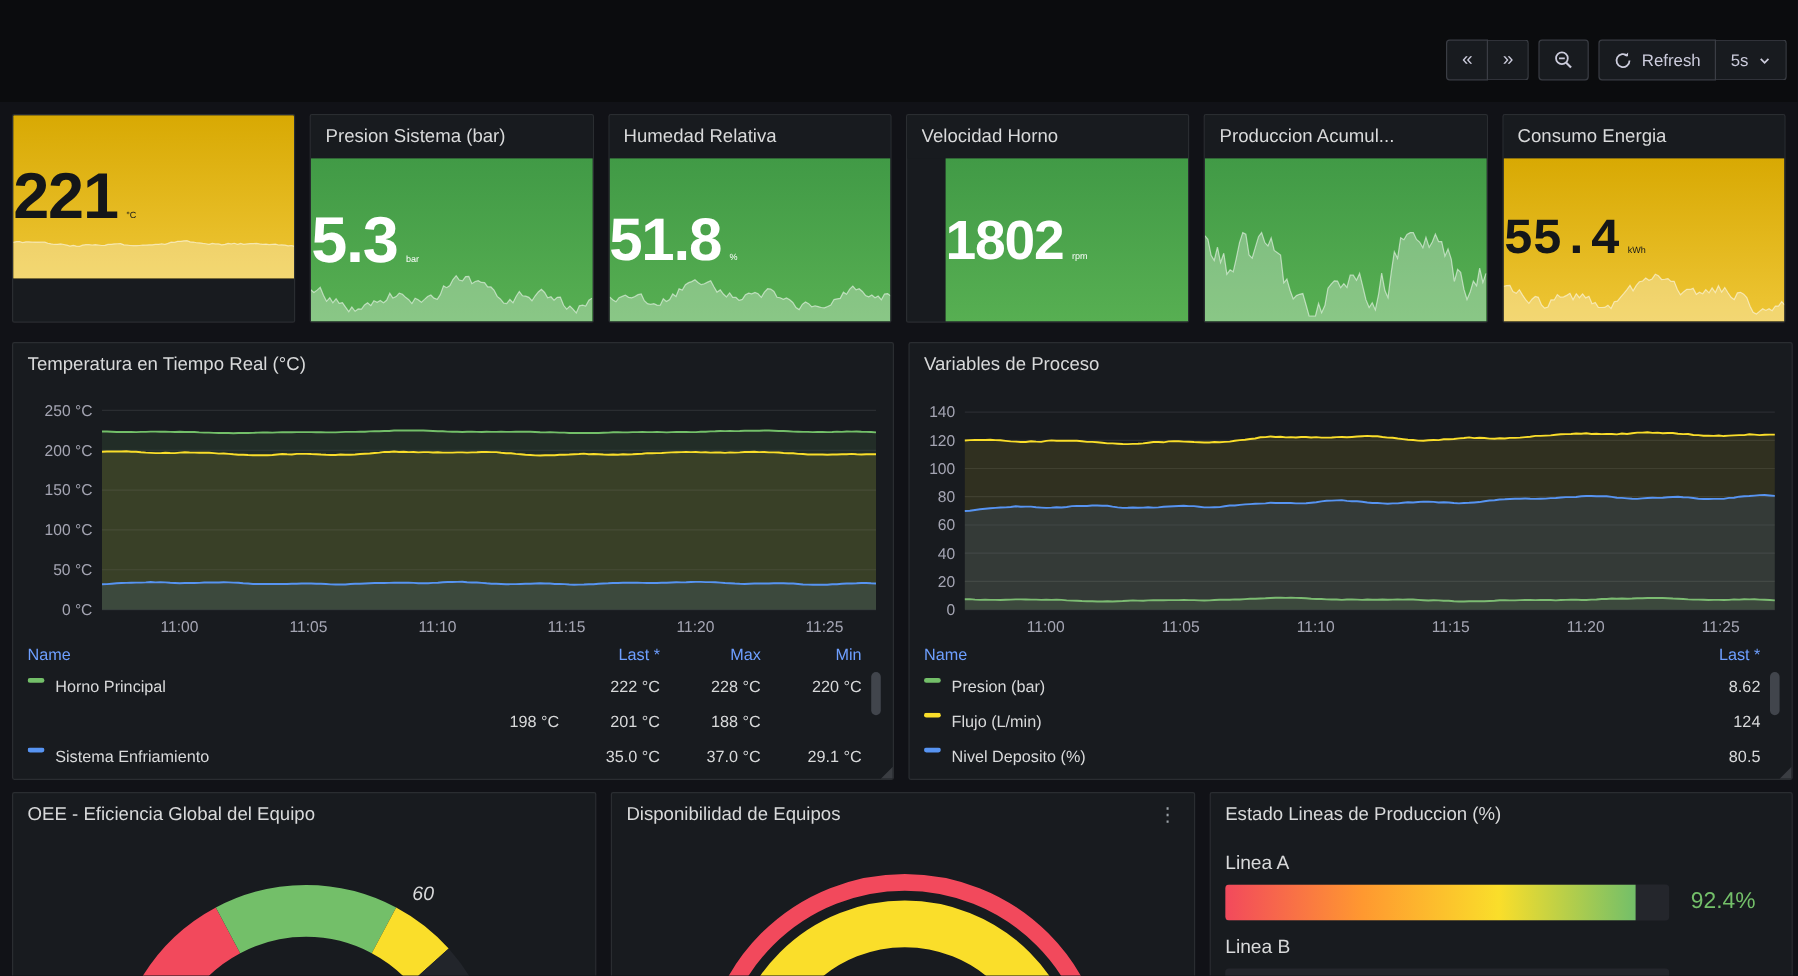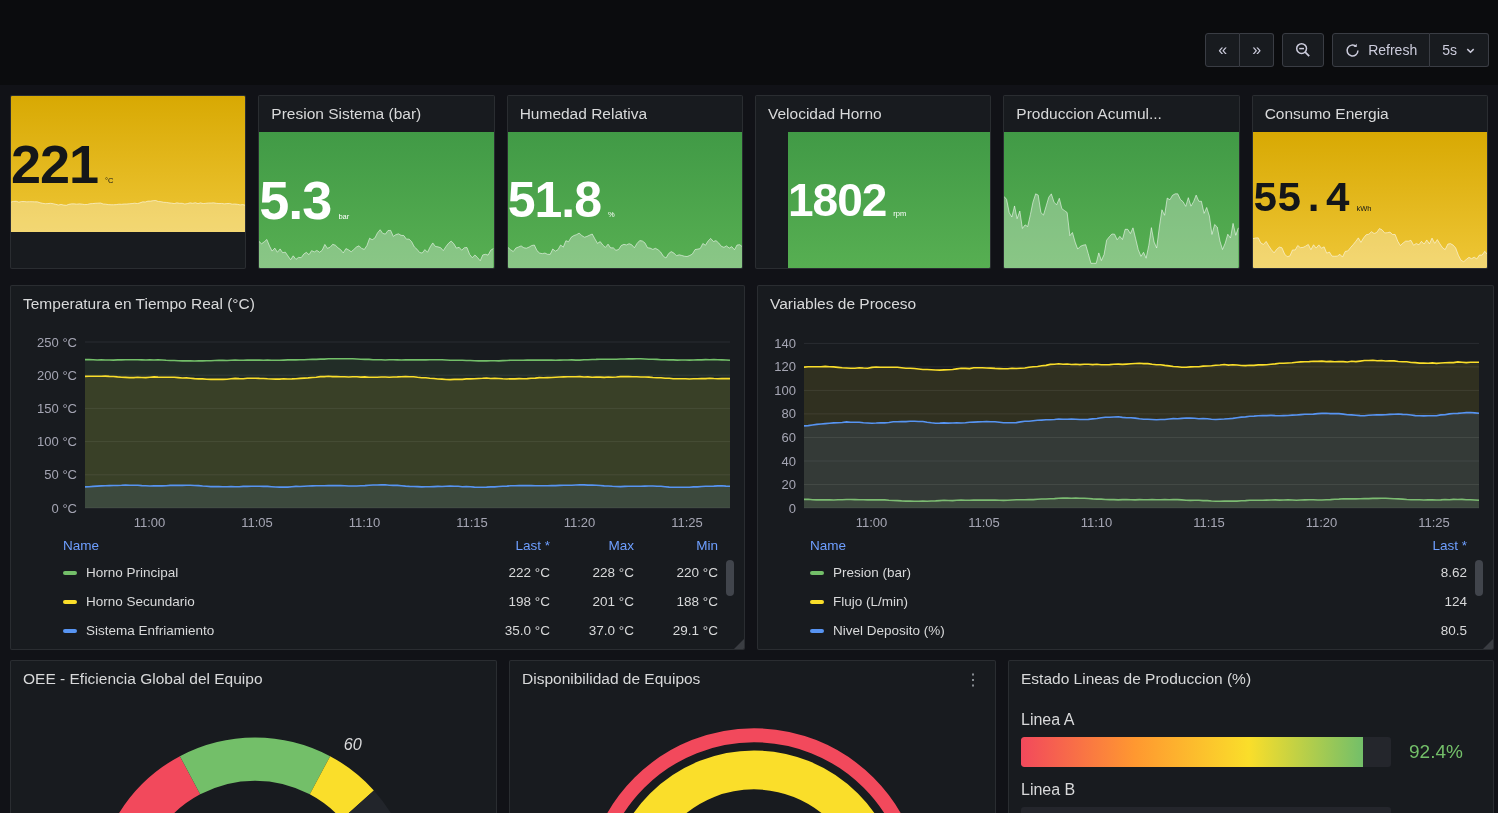--- a/index.html
+++ b/index.html
@@ -56,21 +56,21 @@
   
   .charts { position:absolute; top:285px; left:10px; width:1208px; height:365px;
     display:grid; grid-template-columns:735px 737px; gap:12px; }
   .chart { display:block; margin:4px 8px 0 8px; width:calc(100% - 16px); height:206px; }
   .chart text { font-family:"Liberation Sans", sans-serif; }
   .tick { fill:rgba(204,204,220,0.78); font-size:13px; }
   .legend { margin:0 8px 0 12px; position:relative; padding-right:18px; }
   .lg-row { display:grid; align-items:center; height:29px; font-size:13.5px; color:#d8d9da; }
   .lg-row.lg-head { height:26px; }
   .lg-h { color:#6e9fff; font-weight:500; cursor:pointer; }
-  .lg-name-cell { display:flex; align-items:center; gap:9px; overflow:hidden; white-space:nowrap;margin-left:40px; }
+  .lg-name-cell { display:flex; align-items:flex-start; gap:9px; overflow:hidden; white-space:nowrap; }
   .lg-marker { width:14px; height:4px; border-radius:2px; display:inline-block; flex:0 0 auto; }
   .lg-name { cursor:pointer; }
   .lg-val { text-align:right; }
   .lg-scroll { position:absolute; right:2px; top:28px; width:8px; height:74px; }
   .lg-thumb { width:8px; height:36px; background:#41454c; border-radius:4px; }
 
   
   .bottom { position:absolute; top:660px; left:10px; width:1484px; height:240px;
     display:grid; grid-template-columns:487px 487px 486px; gap:12px; }
   .gauge-wrap { position:relative; height:200px; }
@@ -257,24 +257,20 @@
         <div class="lg-row" style="grid-template-columns: 1fr 84px 84px 84px;">
           <div class="lg-name-cell">
             <span class="lg-marker" style="background:#73BF69"></span>
             <span class="lg-name">Horno Principal</span>
           </div>
           <div class="lg-val">222 °C</div>
           <div class="lg-val">228 °C</div>
           <div class="lg-val">220 °C</div>
         </div>
         <div class="lg-row" style="grid-template-columns: 1fr 84px 84px 84px;">
-          <div class="lg-name-cell">
-            <span class="lg-marker" style="background:#FADE2A"></span>
-            <span class="lg-name">Horno Secundario</span>
-          </div>
           <div class="lg-val">198 °C</div>
           <div class="lg-val">201 °C</div>
           <div class="lg-val">188 °C</div>
         </div>
         <div class="lg-row" style="grid-template-columns: 1fr 84px 84px 84px;">
           <div class="lg-name-cell">
             <span class="lg-marker" style="background:#5794F2"></span>
             <span class="lg-name">Sistema Enfriamiento</span>
           </div>
           <div class="lg-val">35.0 °C</div>

